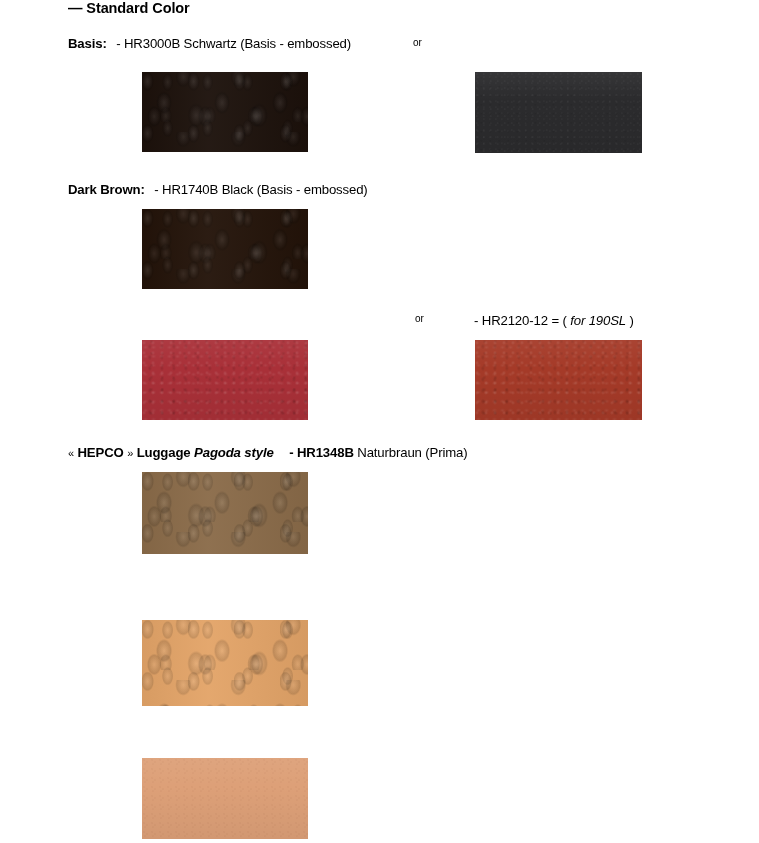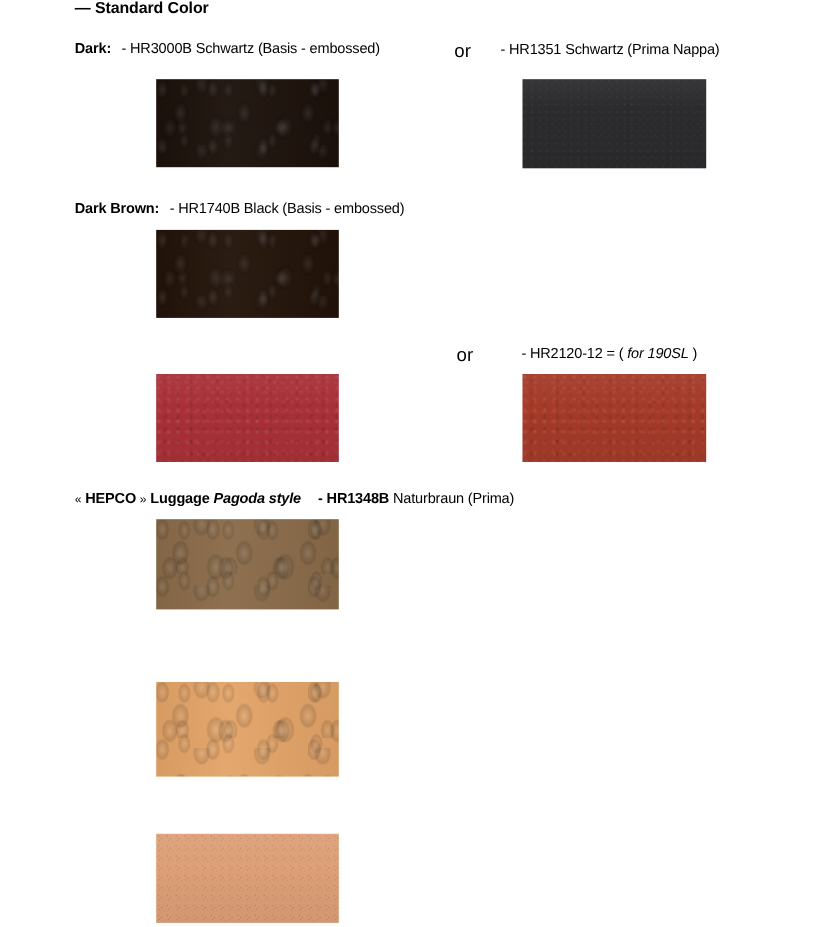--- a/index.html
+++ b/index.html
@@ -71,21 +71,21 @@
   }
   .caption .b   { font-weight: bold; }
   .caption .i   { font-style: italic; }
   .caption .bi  { font-weight: bold; font-style: italic; }
   .caption .sm  { font-size: 11px; }
   .caption .sp1 { display: inline-block; width: 6px; }
   .caption .sp2 { display: inline-block; width: 12px; }
 
   .or-label {
     position: absolute;
-    font-size: 17px;
+    font-size: 10px;
     white-space: nowrap;
   }
   .alt-label {
     position: absolute;
     font-size: 13.2px;
     letter-spacing: -0.15px;
     white-space: nowrap;
   }
   .alt-label .i { font-style: italic; }
 
@@ -151,29 +151,25 @@
 </head>
 <body>
 
 <div id="page">
 
   <div id="content-column">
 
     <div class="section-title">— Standard Color</div>
 
     <div class="caption" style="top:37px;">
-      <span class="b">Dark:</span><span class="sp1"></span>
+      <span class="b">Basis:</span><span class="sp1"></span>
       <span>- HR3000B</span>
       <span>Schwartz (Basis - embossed)</span>
     </div>
     <div class="or-label" style="left:369px; top:37px;">or</div>
-    <div class="alt-label" style="left:411px; top:37px;">
-      <span>- HR1351</span>
-      <span>Schwartz (Prima Nappa)</span>
-    </div>
 
     <div class="swatch" style="left:98px; top:72px; width:166px; height:80px; background-color:#1c110b;">
       <div class="grain grain-emboss"></div>
       <div class="grain shade-h"></div>
     </div>
 
     <div class="swatch" style="left:431px; top:72px; width:167px; height:81px; background-color:#2b2b2d;">
       <div class="grain grain-nappa"></div>
       <div class="grain shade-v"></div>
     </div>

